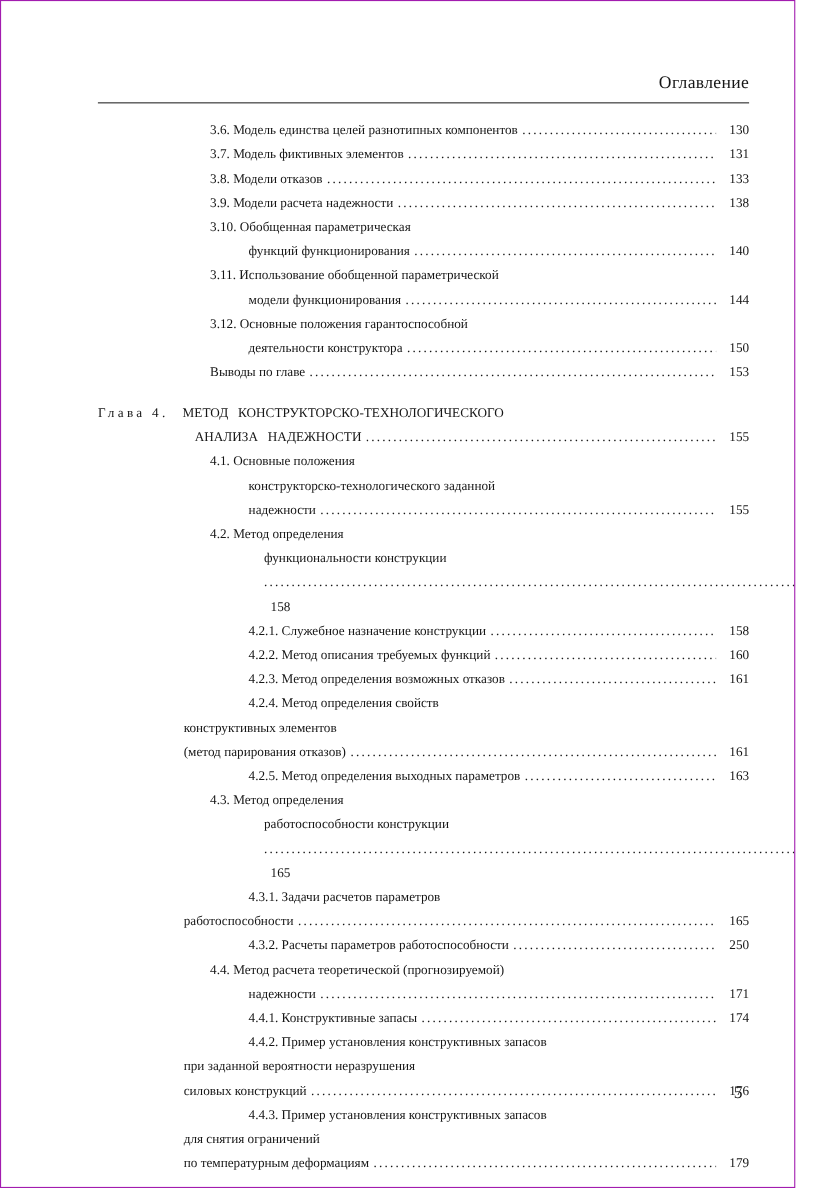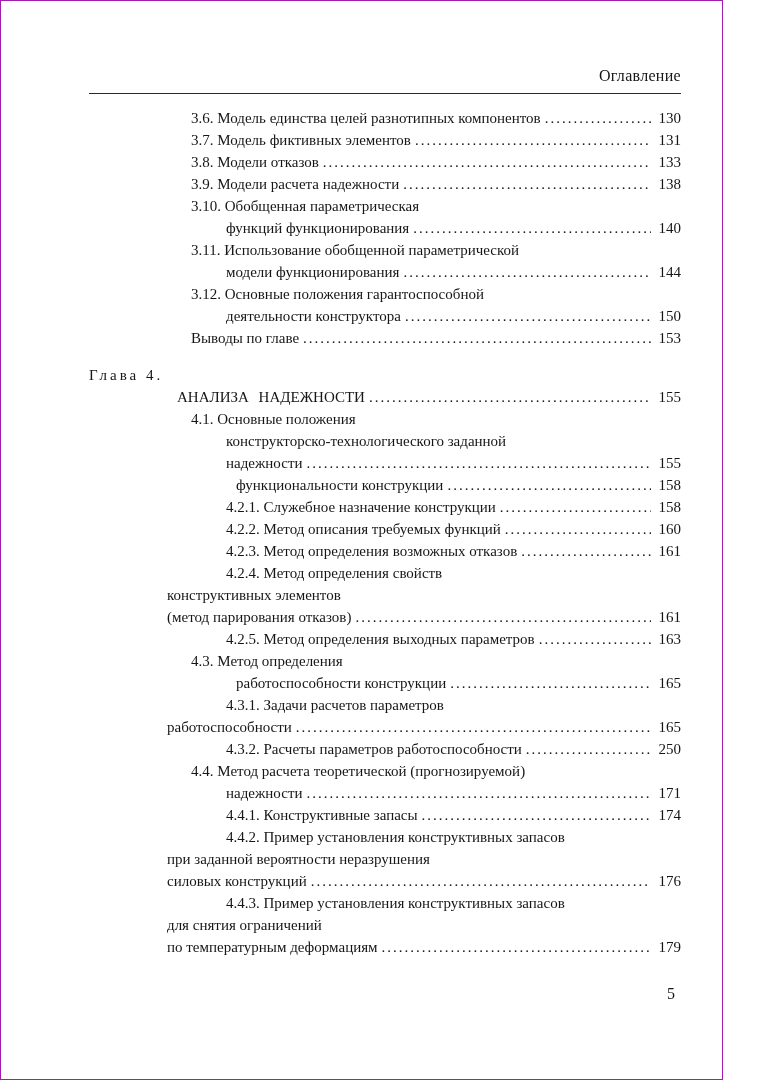--- a/index.html
+++ b/index.html
@@ -34,35 +34,35 @@
     top: 92px;
     width: 592px;
     height: 0;
     border-top: 1.2px solid #2a2a2a;
   }
   .toc {
     position: absolute;
     left: 88px;
     top: 106px;
     width: 592px;
-    font-size: 15px;
+    font-size: 12px;
     line-height: 22px;
   }
   .toc-entry { margin: 0; }
   .toc-entry.gap-before { margin-top: 12px; }
   .toc-line {
     display: flex;
     align-items: baseline;
     white-space: nowrap;
   }
   .ind0 { margin-left: 0; margin-top: 15px; }
   .ind1 { margin-left: 88px; }
   .ind2 { margin-left: 102px; }
   .ind3 { margin-left: 137px; }
-  .ind4 { margin-left: 147px; }
+  .ind4 { margin-left: 147px; flex-direction: column; }
   .ind5 { margin-left: 78px; }
   .toc-text { flex: 0 0 auto; }
   .ind0 .toc-text, .ind1 .toc-text { word-spacing: 6px; }
   .chapter-label {
     flex: 0 0 77px;
     letter-spacing: 3px;
   }
   .leader {
     flex: 1 1 auto;
     min-width: 10px;
@@ -157,20 +157,21 @@
       <div class="toc-entry">
         <div class="toc-line ind2">
           <span class="toc-text">Выводы по главе</span>
           <span class="leader"></span>
           <span class="pageno">153</span>
         </div>
       </div>
       <div class="toc-entry gap-before">
         <div class="toc-line ind0">
           <span class="chapter-label">Глава 4.</span>
+          <span class="toc-text">МЕТОД КОНСТРУКТОРСКО-ТЕХНОЛОГИЧЕСКОГО</span>
         </div>
         <div class="toc-line ind1">
           <span class="toc-text">АНАЛИЗА НАДЕЖНОСТИ</span>
           <span class="leader"></span>
           <span class="pageno">155</span>
         </div>
       </div>
       <div class="toc-entry">
         <div class="toc-line ind2">
           <span class="toc-text">4.1. Основные положения</span>
@@ -178,20 +179,23 @@
         <div class="toc-line ind3">
           <span class="toc-text">конструкторско-технологического заданной</span>
         </div>
         <div class="toc-line ind3">
           <span class="toc-text">надежности</span>
           <span class="leader"></span>
           <span class="pageno">155</span>
         </div>
       </div>
       <div class="toc-entry">
+        <div class="toc-line ind2">
+          <span class="toc-text">4.2. Метод определения</span>
+        </div>
         <div class="toc-line ind4">
           <span class="toc-text">функциональности конструкции</span>
           <span class="leader"></span>
           <span class="pageno">158</span>
         </div>
       </div>
       <div class="toc-entry">
         <div class="toc-line ind3">
           <span class="toc-text">4.2.1. Служебное назначение конструкции</span>
           <span class="leader"></span>

